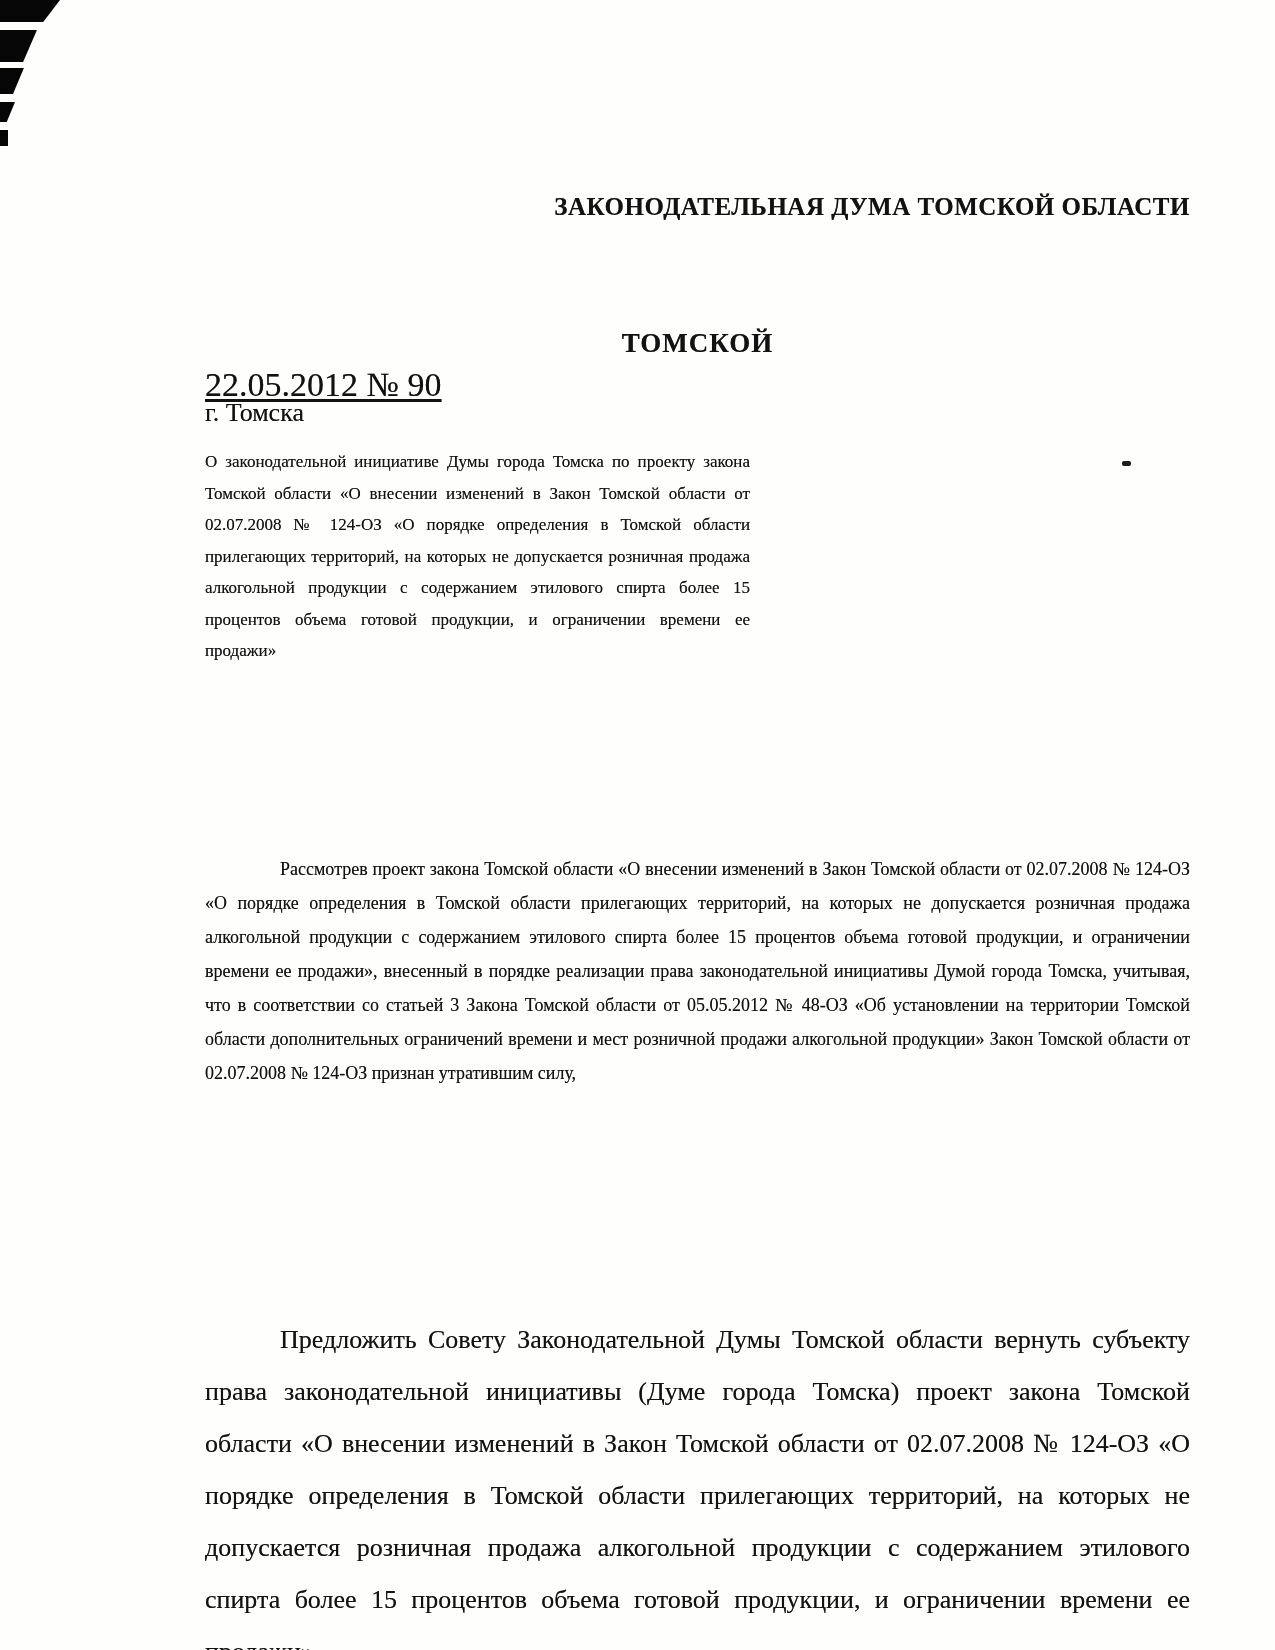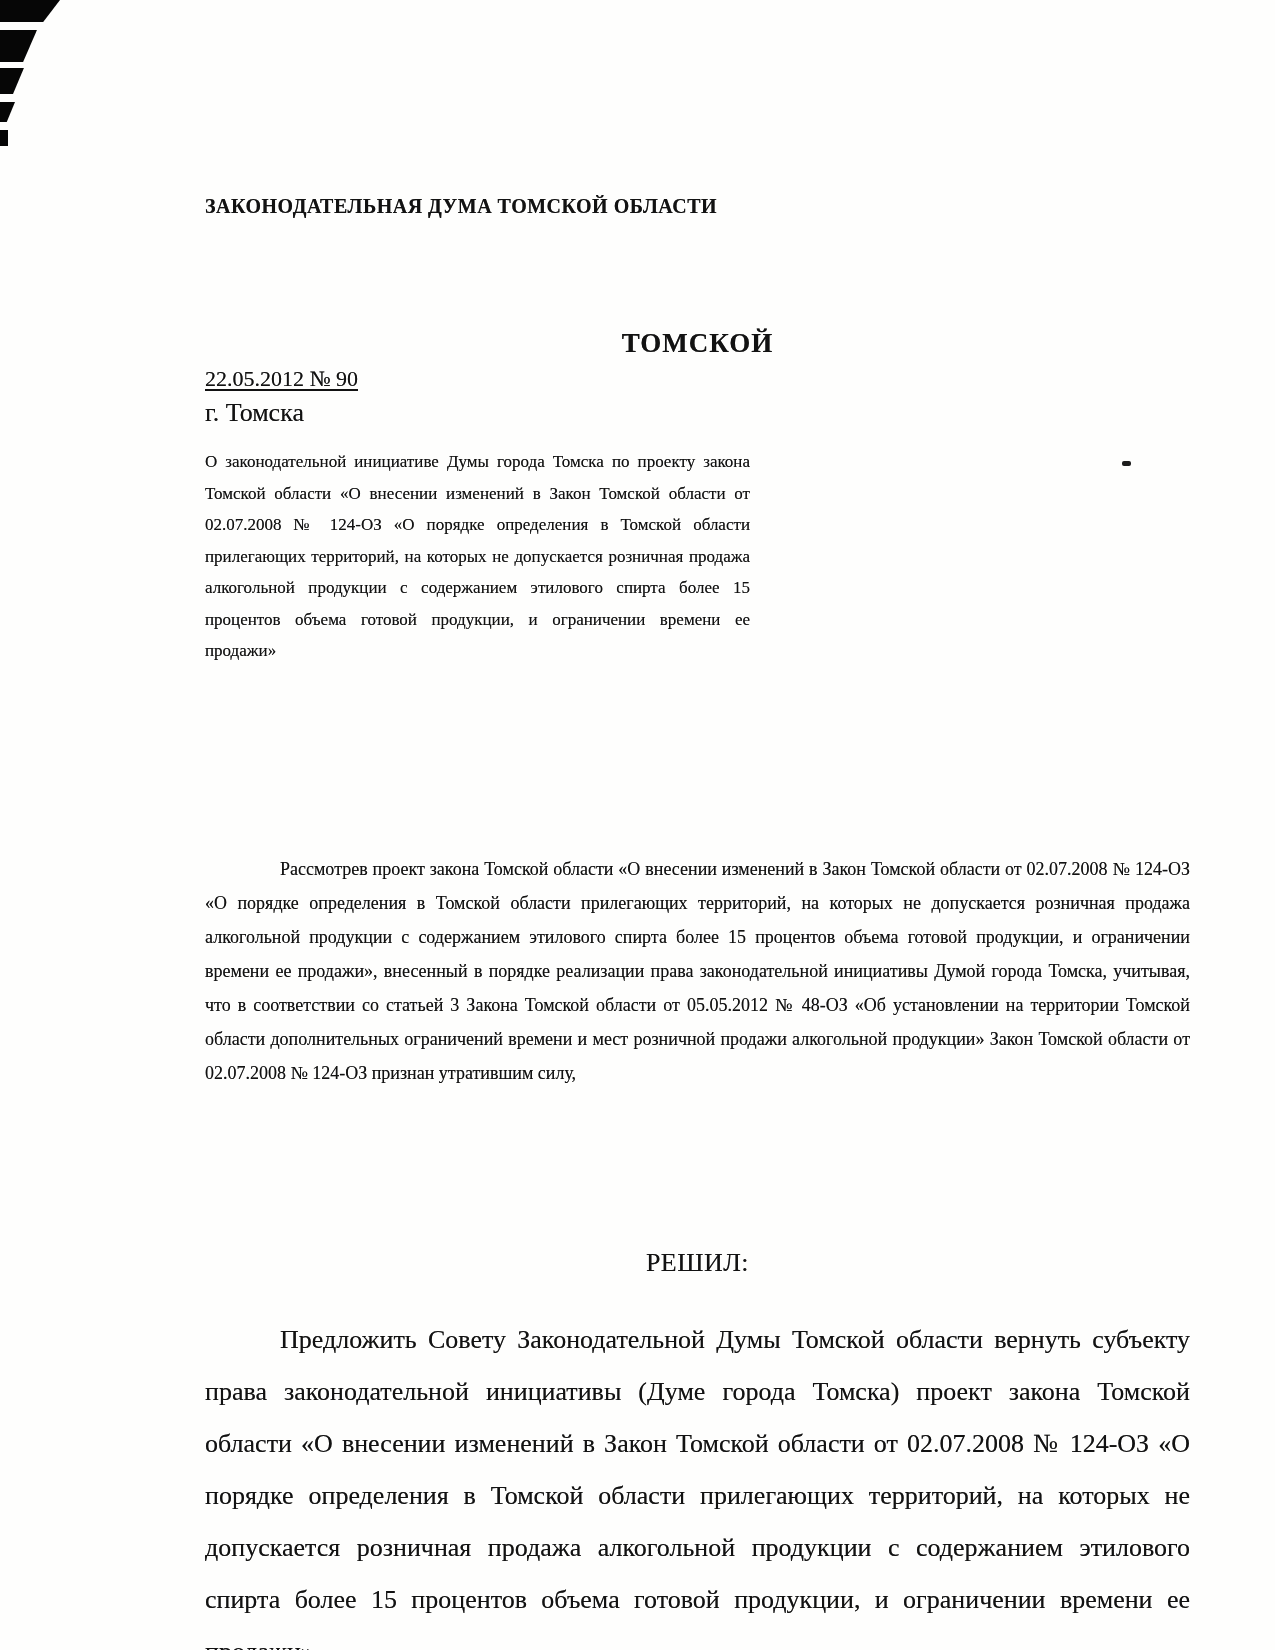--- a/index.html
+++ b/index.html
@@ -26,38 +26,38 @@
   .a3 { top: 68px; left: 0; width: 26px; height: 26px; clip-path: polygon(0 0, 92% 0, 50% 100%, 0 100%); }
   .a4 { top: 102px; left: 0; width: 15px; height: 20px; clip-path: polygon(0 0, 100% 0, 45% 100%, 0 100%); }
   .a5 { top: 130px; left: 0; width: 8px;  height: 16px; }
   .speck { top: 461px; left: 1122px; width: 9px; height: 5px; background: #1c1c1c; border-radius: 2px; position: absolute; }
 
   .txt {
     text-shadow: 0 0 0.5px rgba(0,0,0,0.55);
   }
   .header-line {
     left: 205px; width: 985px;
-    text-align: left;
+    text-align: right;
     font-weight: bold;
-    font-size: 20px;
+    font-size: 25px;
     letter-spacing: 0.5px;
     line-height: 33px;
   }
   .h1 { top: 190px; }
   .h23 { top: 236px; }
   .doctype {
     top: 328px; left: 205px; width: 985px;
     text-align: center;
     font-weight: bold;
     font-size: 27px;
     letter-spacing: 1px;
   }
   .datefield {
     top: 366px; left: 205px;
-    font-size: 22px;
+    font-size: 34px;
     text-decoration: underline;
     text-underline-offset: 3px;
   }
   .cityfield {
     top: 398px; left: 205px;
     font-size: 26px;
   }
   .subject {
     top: 446px; left: 205px; width: 545px;
     font-size: 17px;
@@ -111,17 +111,16 @@
 
   <div class="abs txt datefield">22.05.2012 № 90</div>
 
   <div class="abs txt cityfield">г. Томска</div>
 
   <div class="abs txt subject">О законодательной инициативе Думы города Томска по проекту закона Томской области «О внесении изменений в Закон Томской области от 02.07.2008 № 124-ОЗ «О порядке определения в Томской области прилегающих территорий, на которых не допускается розничная продажа алкогольной продукции с содержанием этилового спирта более 15 процентов объема готовой продукции, и ограничении времени ее продажи»</div>
 
   <div class="abs txt bodypara">Рассмотрев проект закона Томской области «О внесении изменений в Закон Томской области от 02.07.2008 № 124-ОЗ «О порядке определения в Томской области прилегающих территорий, на которых не допускается розничная продажа алкогольной продукции с содержанием этилового спирта более 15 процентов объема готовой продукции, и ограничении времени ее продажи», внесенный в порядке реализации права законодательной инициативы Думой города Томска, учитывая, что в соответствии со статьей 3 Закона Томской области от 05.05.2012 № 48-ОЗ «Об установлении на территории Томской области дополнительных ограничений времени и мест розничной продажи алкогольной продукции» Закон Томской области от 02.07.2008 № 124-ОЗ признан утратившим силу,</div>
 
 
-  <div class="abs txt resolved">РЕШИЛ:</div>
 
   <div class="abs txt resolution">Предложить Совету Законодательной Думы Томской области вернуть субъекту права законодательной инициативы (Думе города Томска) проект закона Томской области «О внесении изменений в Закон Томской области от 02.07.2008 № 124-ОЗ «О порядке определения в Томской области прилегающих территорий, на которых не допускается розничная продажа алкогольной продукции с содержанием этилового спирта более 15 процентов объема готовой продукции, и ограничении времени ее продажи».</div>
 
 </div>
 
 </body></html>

